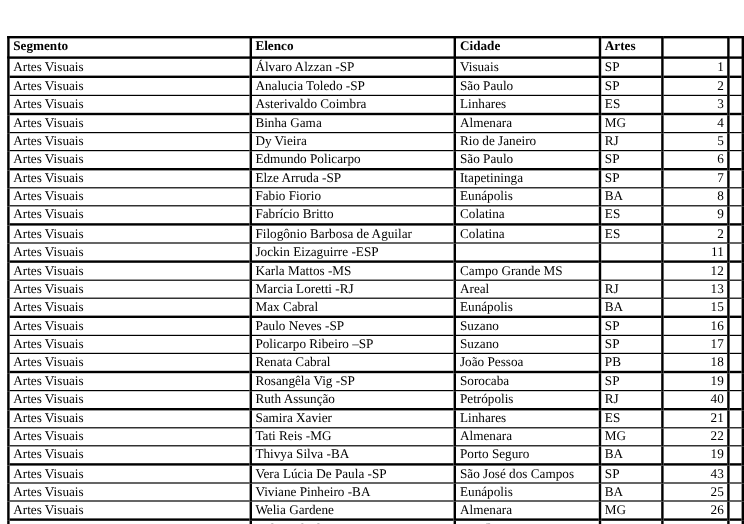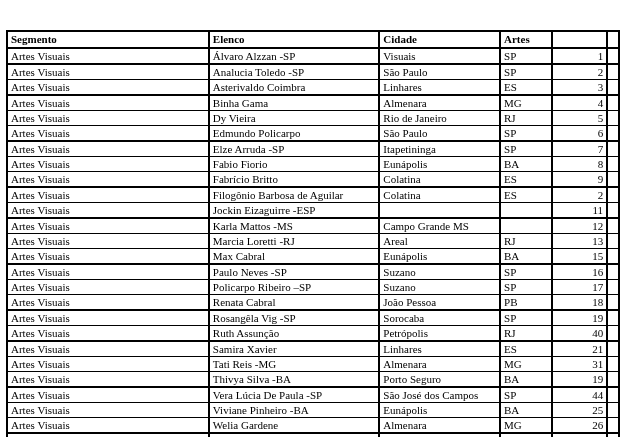--- a/index.html
+++ b/index.html
@@ -243,37 +243,37 @@
           <td>Linhares</td>
           <td>ES</td>
           <td class="num">21</td>
           <td class="sliver"></td>
         </tr>
         <tr>
           <td>Artes Visuais</td>
           <td>Tati Reis -MG</td>
           <td>Almenara</td>
           <td>MG</td>
-          <td class="num">31</td>
+          <td class="num">22</td>
           <td class="sliver"></td>
         </tr>
         <tr>
           <td>Artes Visuais</td>
           <td>Thivya Silva -BA</td>
           <td>Porto Seguro</td>
           <td>BA</td>
           <td class="num">19</td>
           <td class="sliver"></td>
         </tr>
         <tr>
           <td>Artes Visuais</td>
           <td>Vera Lúcia De Paula -SP</td>
           <td>São José dos Campos</td>
           <td>SP</td>
-          <td class="num">44</td>
+          <td class="num">43</td>
           <td class="sliver"></td>
         </tr>
         <tr>
           <td>Artes Visuais</td>
           <td>Viviane Pinheiro -BA</td>
           <td>Eunápolis</td>
           <td>BA</td>
           <td class="num">25</td>
           <td class="sliver"></td>
         </tr>

